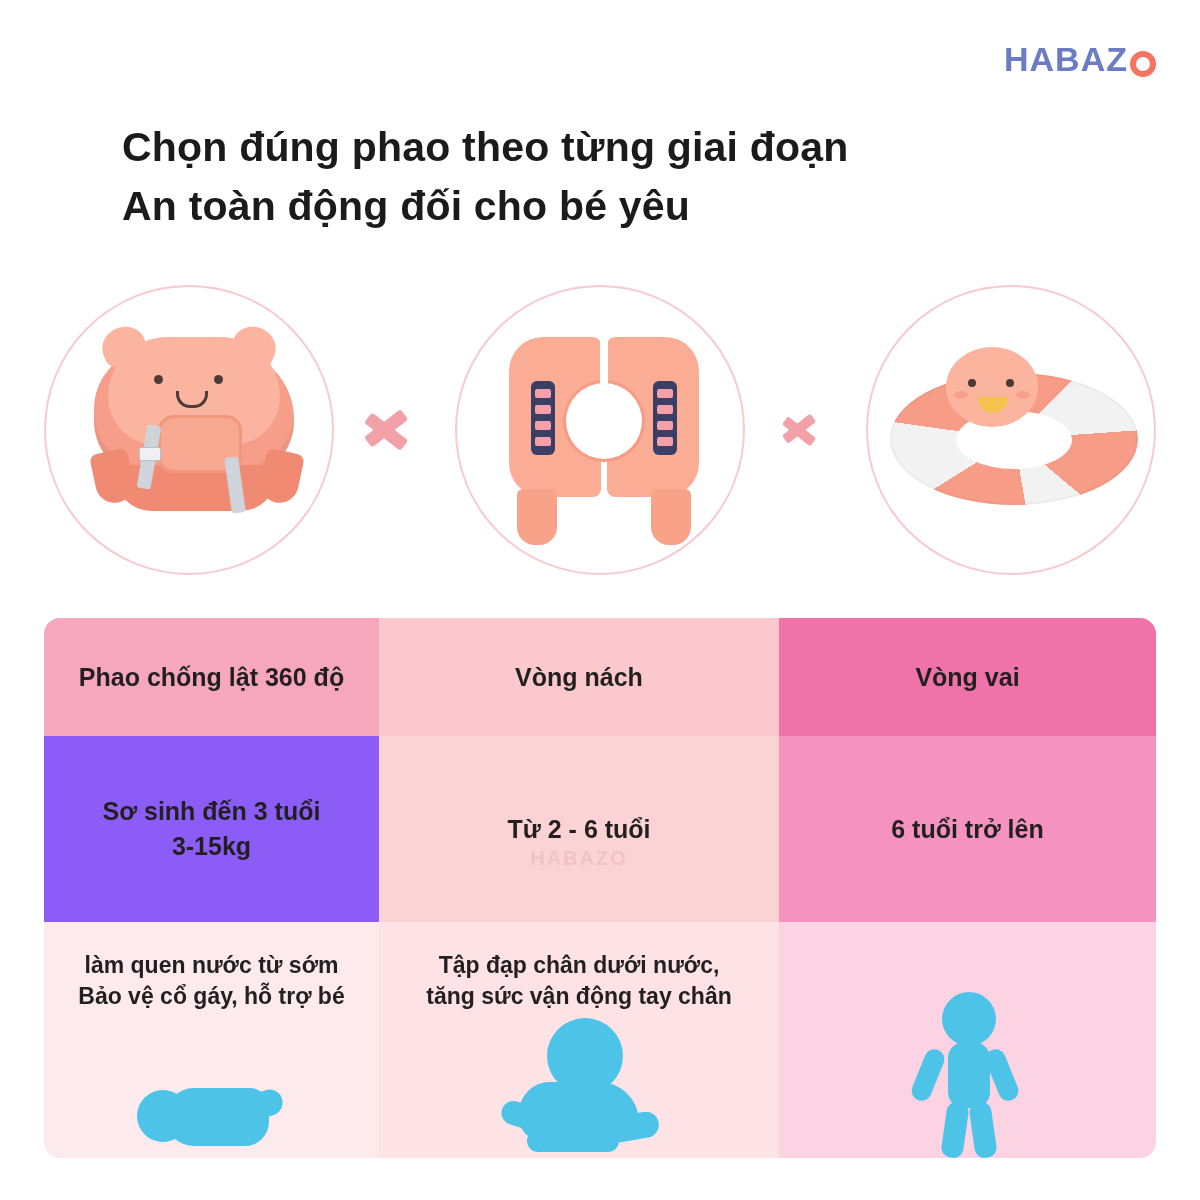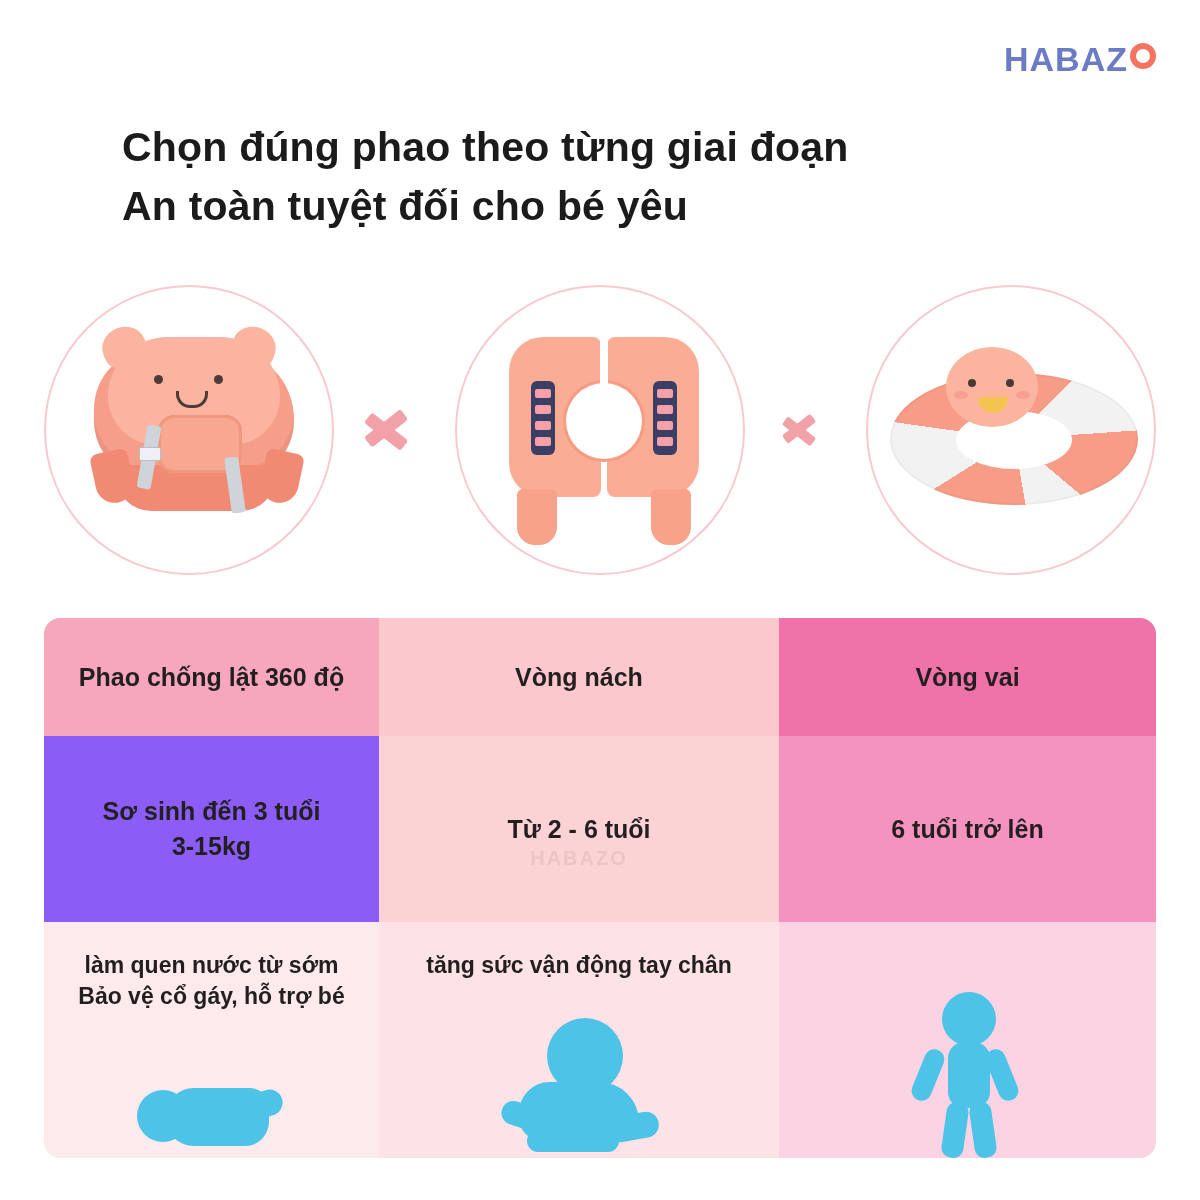--- a/index.html
+++ b/index.html
@@ -18,21 +18,21 @@
 
   
   .logo {
     position: absolute;
     top: 42px;
     right: 44px;
     font-size: 34px;
     font-weight: bold;
     letter-spacing: 1px;
     display: flex;
-    align-items: flex-start;
+    align-items: flex-end;
     line-height: 1;
   }
   .logo span { display: inline-block; }
   .logo .o-ring {
     width: 26px;
     height: 26px;
     border: 6px solid #f4745f;
     border-radius: 50%;
     box-sizing: border-box;
     margin-left: 2px;
@@ -425,21 +425,21 @@
 </head>
 <body>
 
 <div class="logo">
   <span style="color:#6b7cc4">HABAZ</span>
   <span class="o-ring"></span>
 </div>
 
 <div class="headline">
   <div>Chọn đúng phao theo từng giai đoạn</div>
-  <div>An toàn tuyệt đối cho bé yêu</div>
+  <div>An toàn động đối cho bé yêu</div>
 </div>
 
 <div class="circles">
 
   <div class="circle">
     <div class="art">
       <div class="f1-body"></div>
       <div class="f1-tail"></div>
       <div class="f1-fin l"></div>
       <div class="f1-fin r"></div>
@@ -538,20 +538,21 @@
     </div>
     <div class="sil sil-lying">
       <div class="b1"></div>
         <div class="b2"></div>
         <div class="b3"></div>
     </div>
   </div>
 
   <div class="cell r3 c2">
     <div>
+      <div>Tập đạp chân dưới nước,</div>
       <div>tăng sức vận động tay chân</div>
     </div>
     <div class="sil sil-crawl">
       <div class="head"></div>
         <div class="body"></div>
         <div class="armL"></div>
         <div class="legR"></div>
         <div class="foot"></div>
     </div>
   </div>

